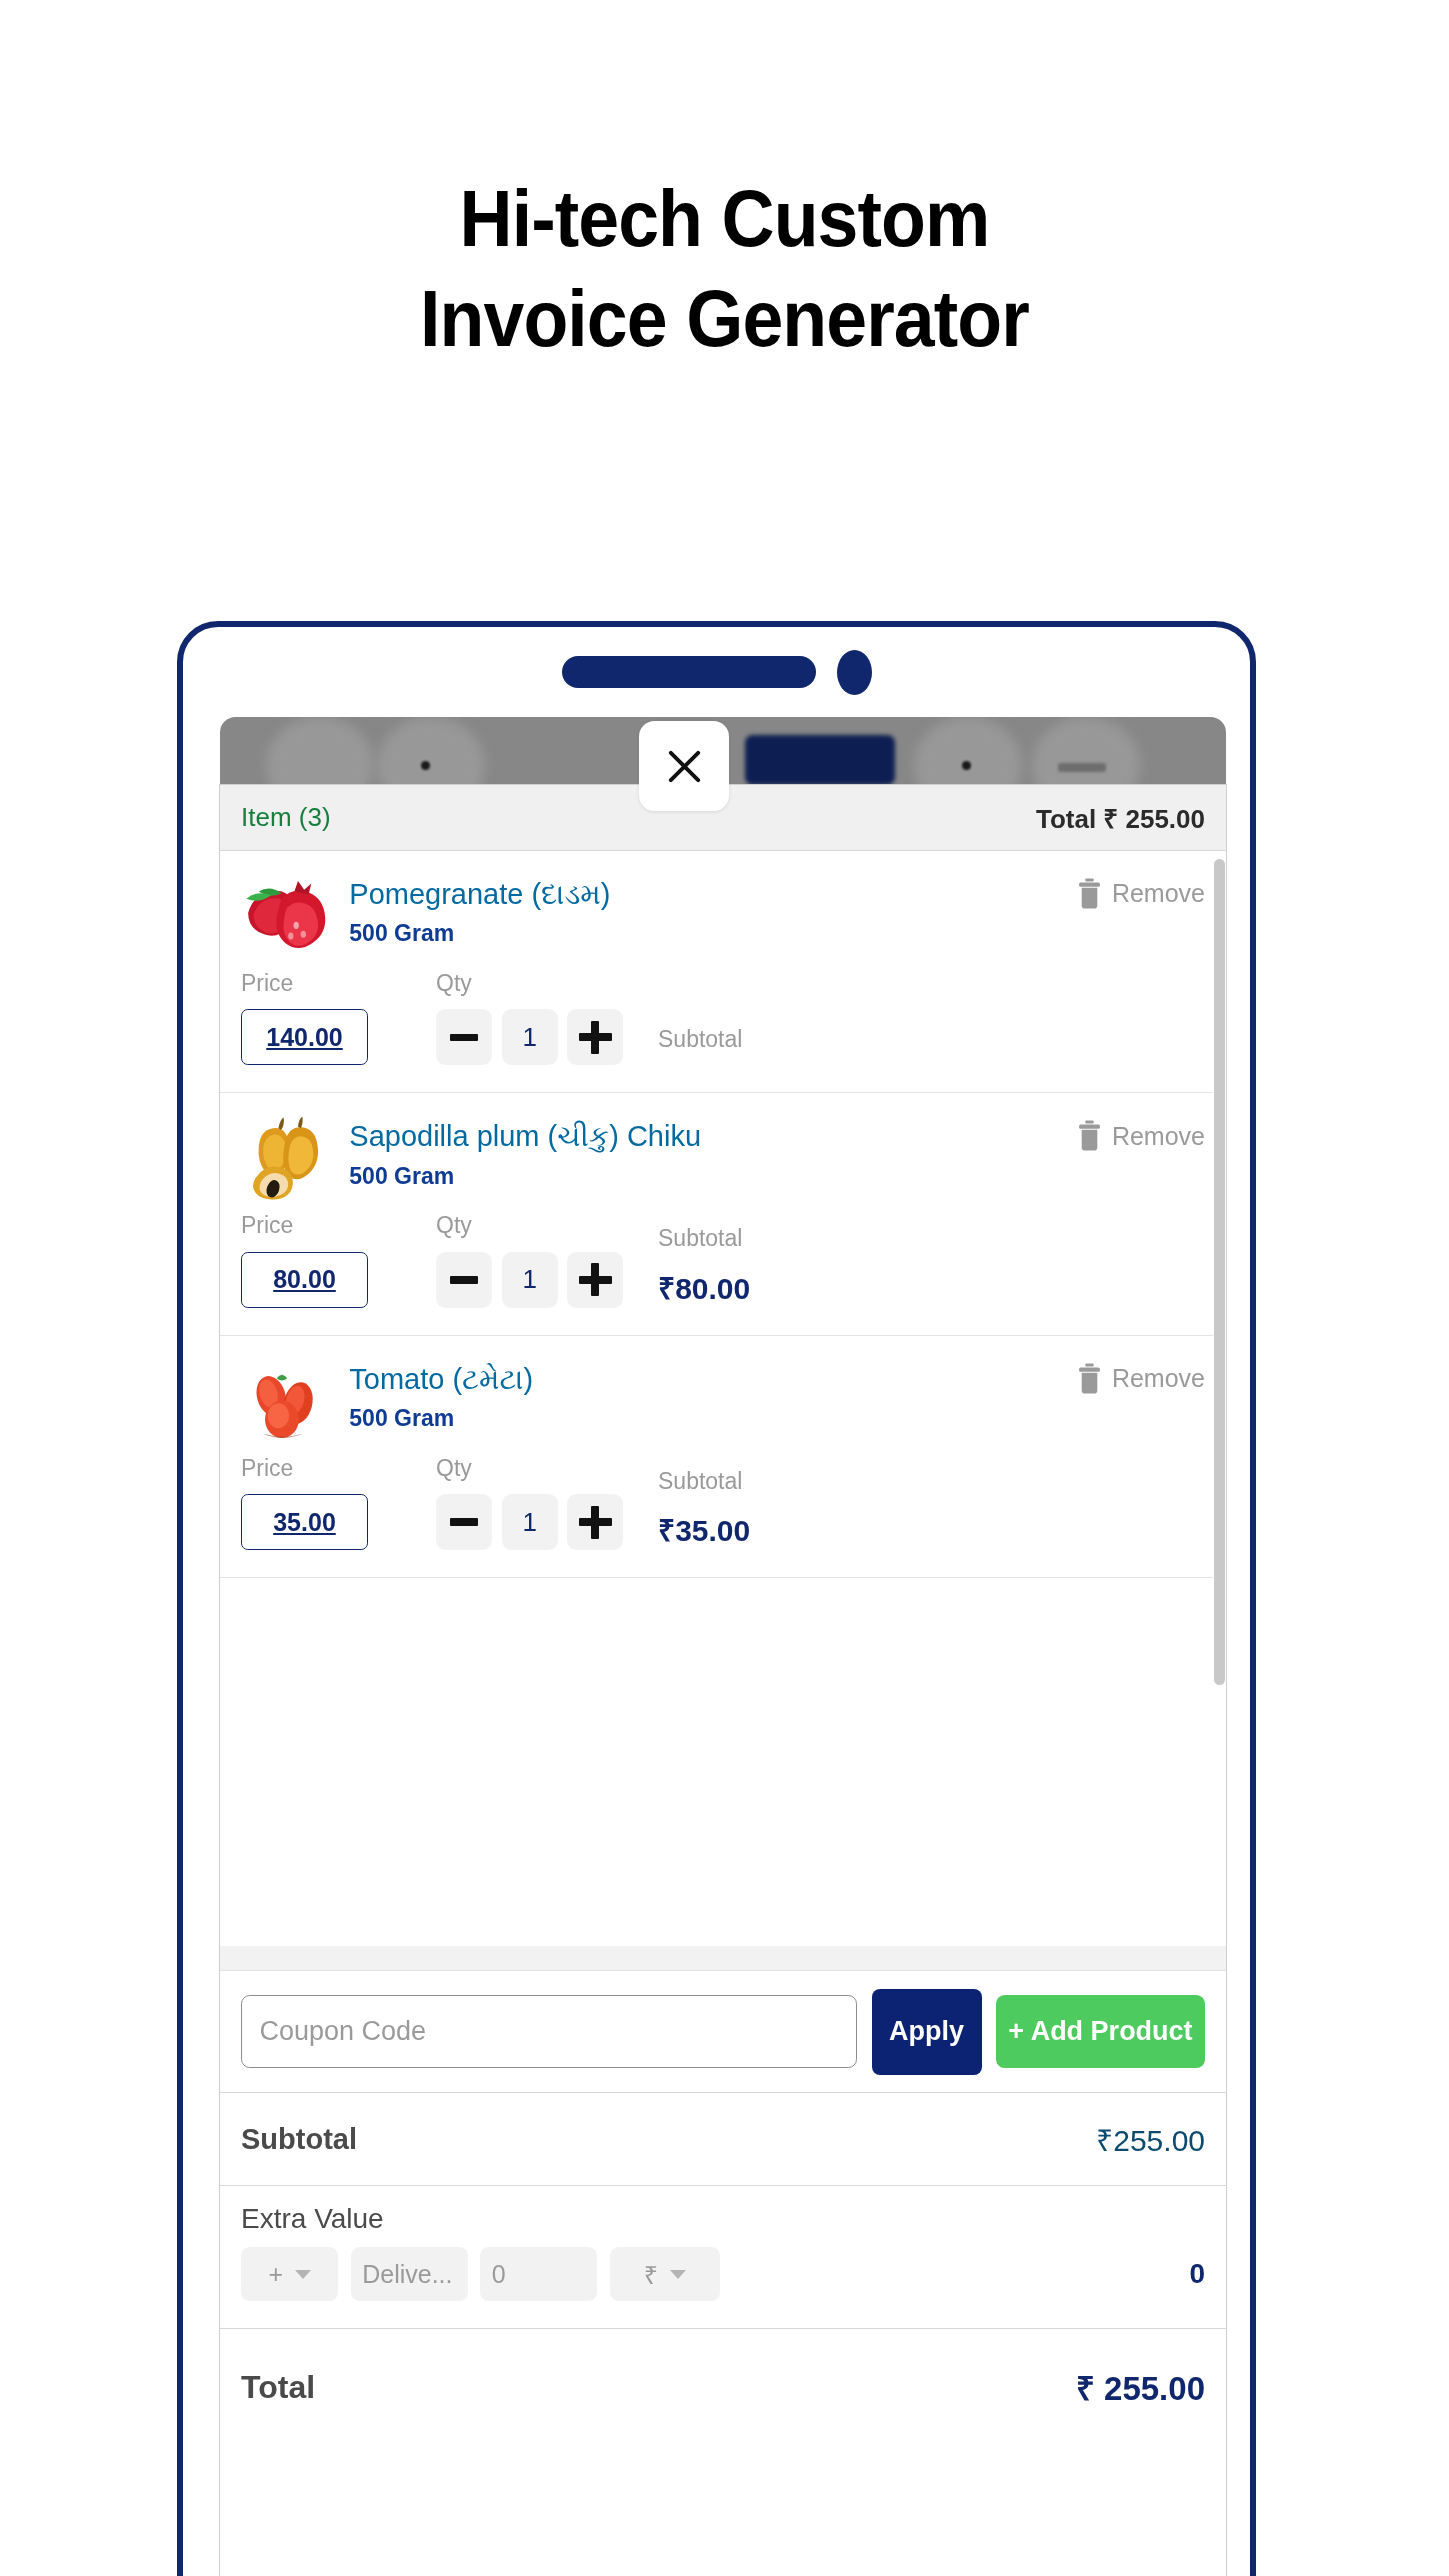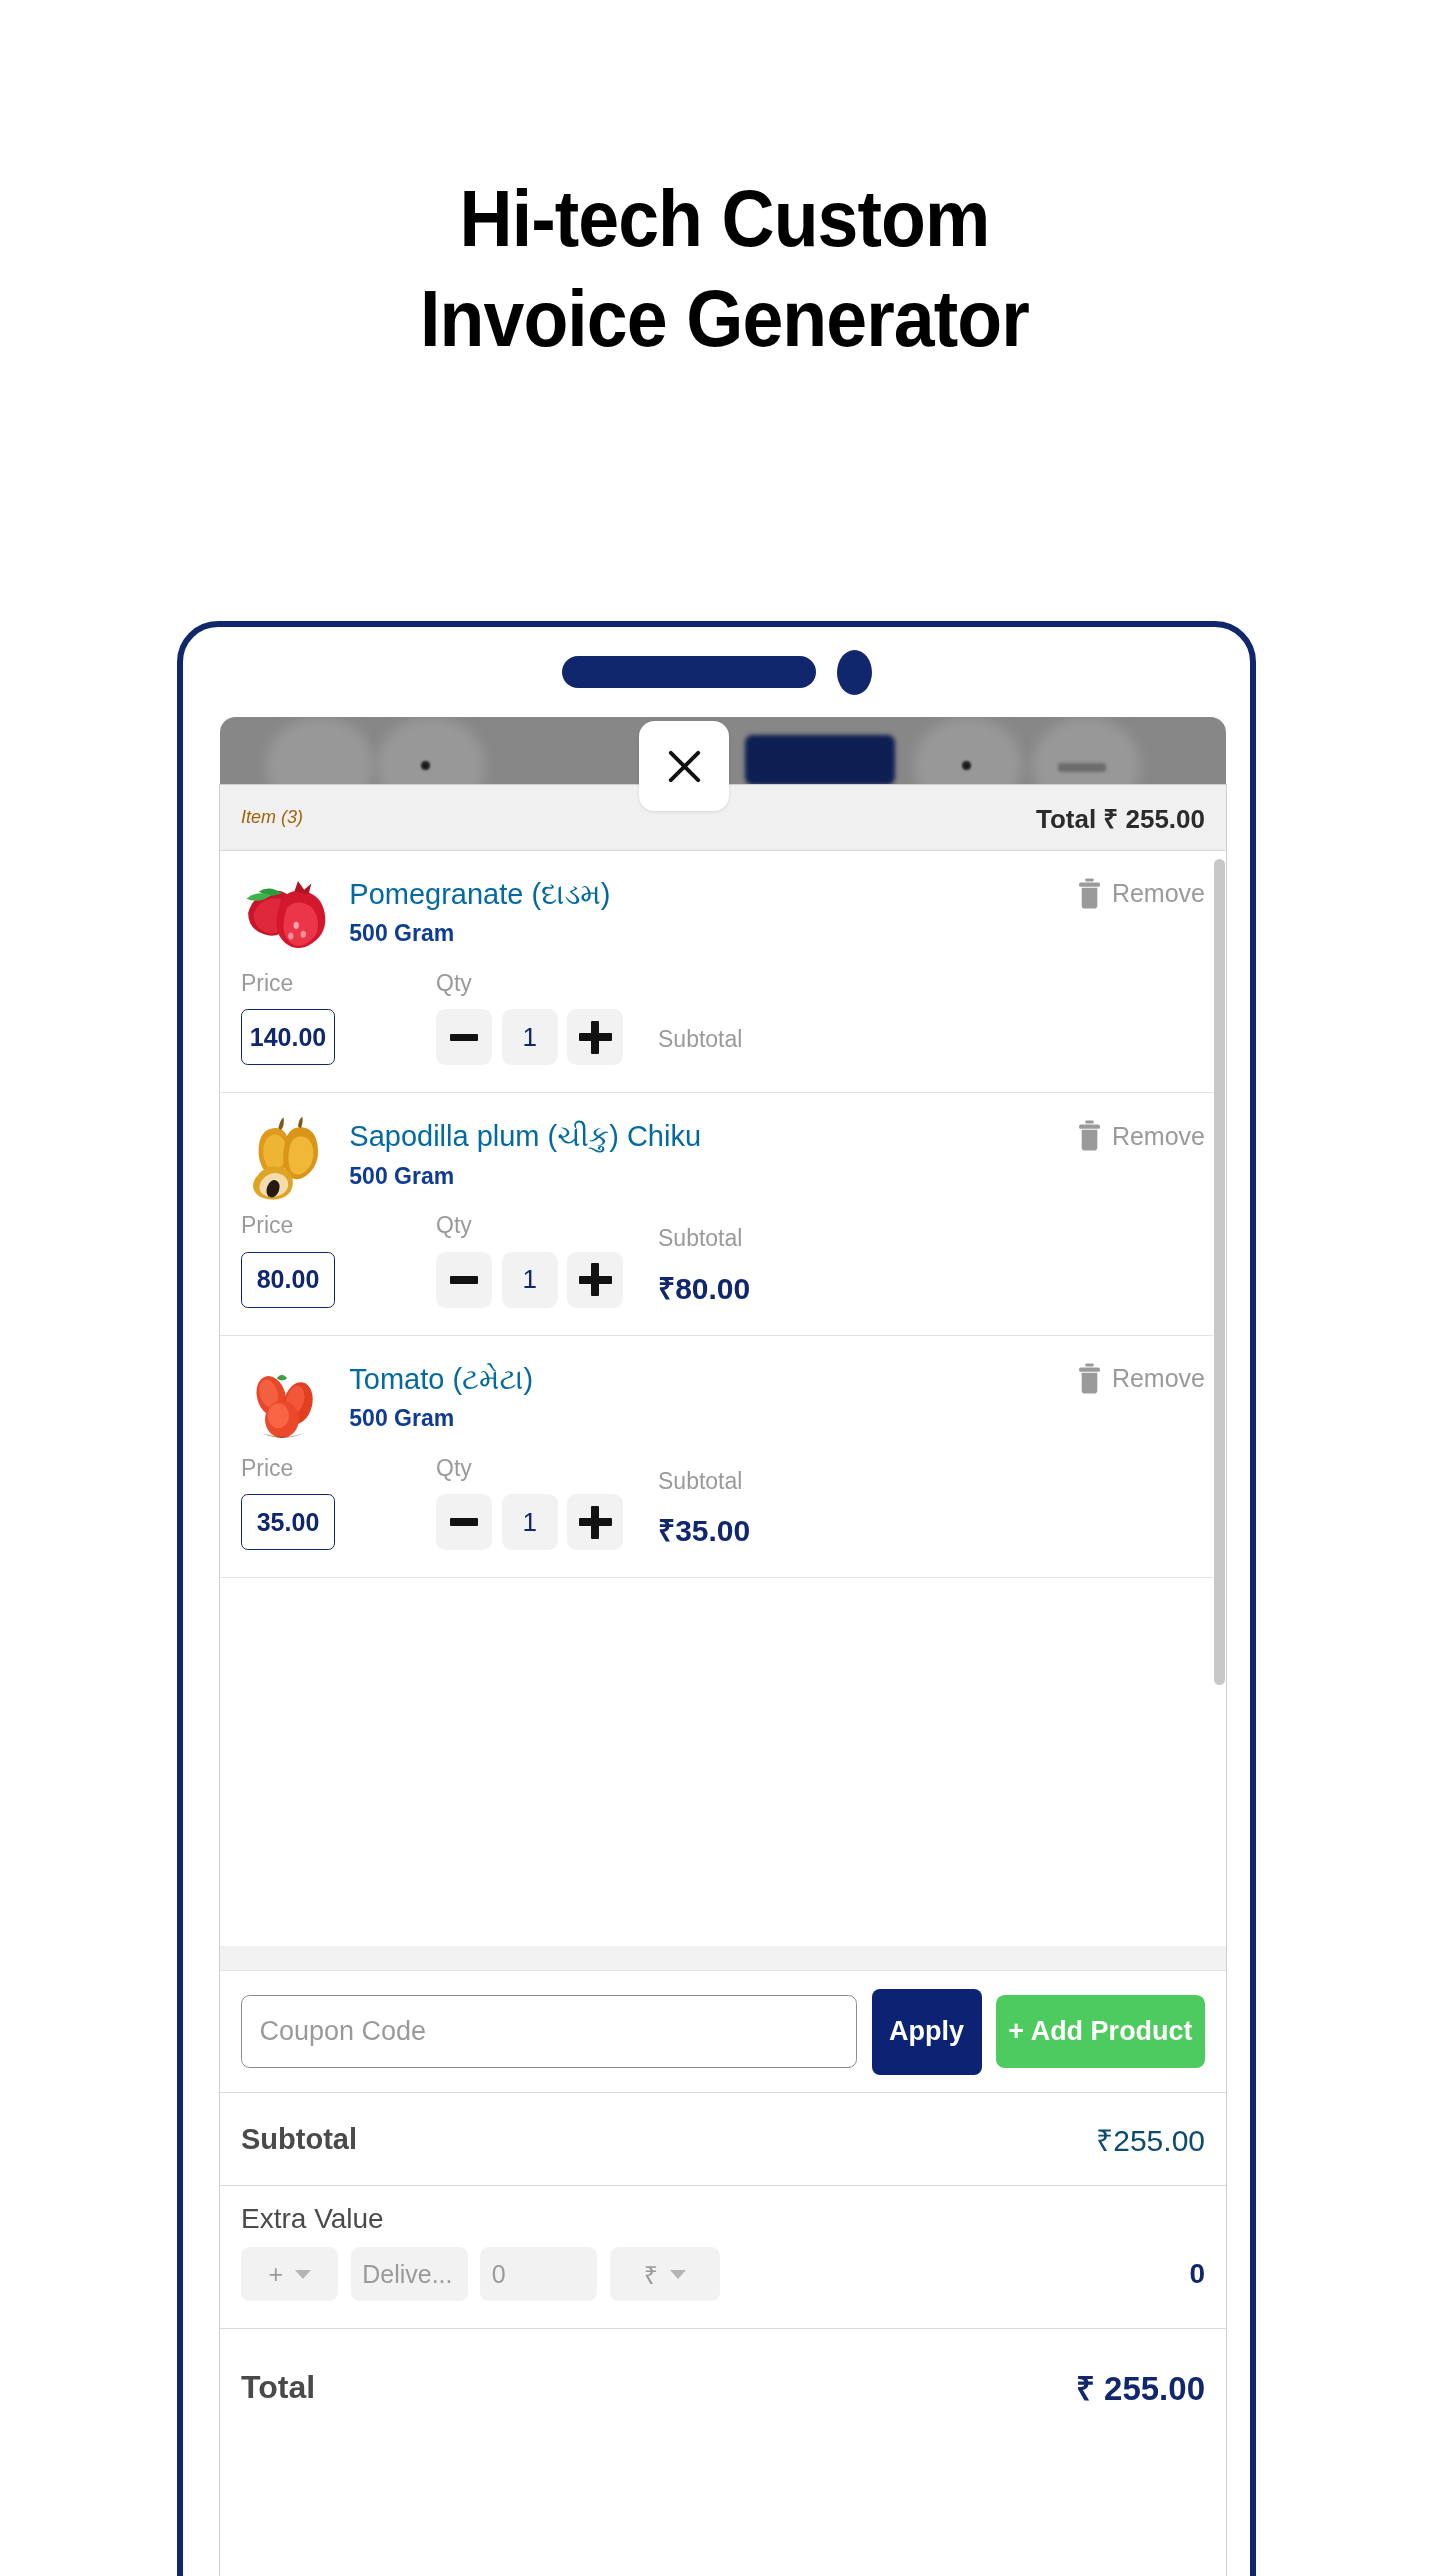--- a/index.html
+++ b/index.html
@@ -92,21 +92,21 @@
     overflow: hidden;
   }
 
   .sheet-header {
     height: 66px; flex: 0 0 66px;
     background: #f0f0f0;
     border-bottom: 1px solid #d8d8d8;
     display: flex; align-items: center; justify-content: space-between;
     padding: 0 21px;
   }
-  .sheet-header .hdr-left { font-size: 18px; color: #a16207; font-weight: 400; font-style: italic; }
+  .sheet-header .hdr-left { font-size: 26px; color: #15803d; font-weight: 400; }
   .sheet-header .hdr-right { font-size: 26px; color: #2b2b2b; font-weight: 700; }
 
   
   .items-wrap { position: relative; flex: 0 0 1095px; height: 1095px; overflow: hidden; background:#fff; }
   .items-list { position: absolute; inset: 0; }
   .scrollbar-track {
     position: absolute; right: 0; top: 0; width: 12.6px; height: 100%;
     background: #ffffff;
   }
   .scrollbar-thumb {
@@ -133,23 +133,23 @@
 
   .item-bottom {
     display: flex; align-items: flex-end; padding: 5.8px 0 27px 0;
   }
   .col-price { flex: 0 0 195px; }
   .col-qty   { flex: 0 0 222px; }
   .col-sub   { flex: 1 1 auto; }
   .col-label { font-size: 23px; color: #9a9a9a; margin-bottom: 12.6px; }
 
   .price-input {
-    width: 94px; height: 56px; border: 1.9px solid #11276d; border-radius: 6.8px;
-    display: flex; align-items: center; justify-content: center;
-    font-size: 25px; color: #11276d; font-weight: 700; background: #fff;
+    width: 127px; height: 56px; border: 1.9px solid #11276d; border-radius: 6.8px;
+    display: flex; align-items: center; justify-content: center;
+    font-size: 25px; color: #11276d; font-weight: 700; background: #fff; text-decoration: underline;
   }
   .stepper { display: flex; align-items: center; gap: 9.7px; }
   .step-btn {
     width: 56px; height: 56px; border-radius: 9.7px; background: #f2f2f2;
     display: flex; align-items: center; justify-content: center;
   }
   .step-btn .minus { width: 28px; height: 7.7px; background: #121212; border-radius: 1px; }
   .step-btn .plus { position: relative; width: 33px; height: 33px; }
   .step-btn .plus::before, .step-btn .plus::after {
     content: ""; position: absolute; background: #121212; border-radius: 1px;

